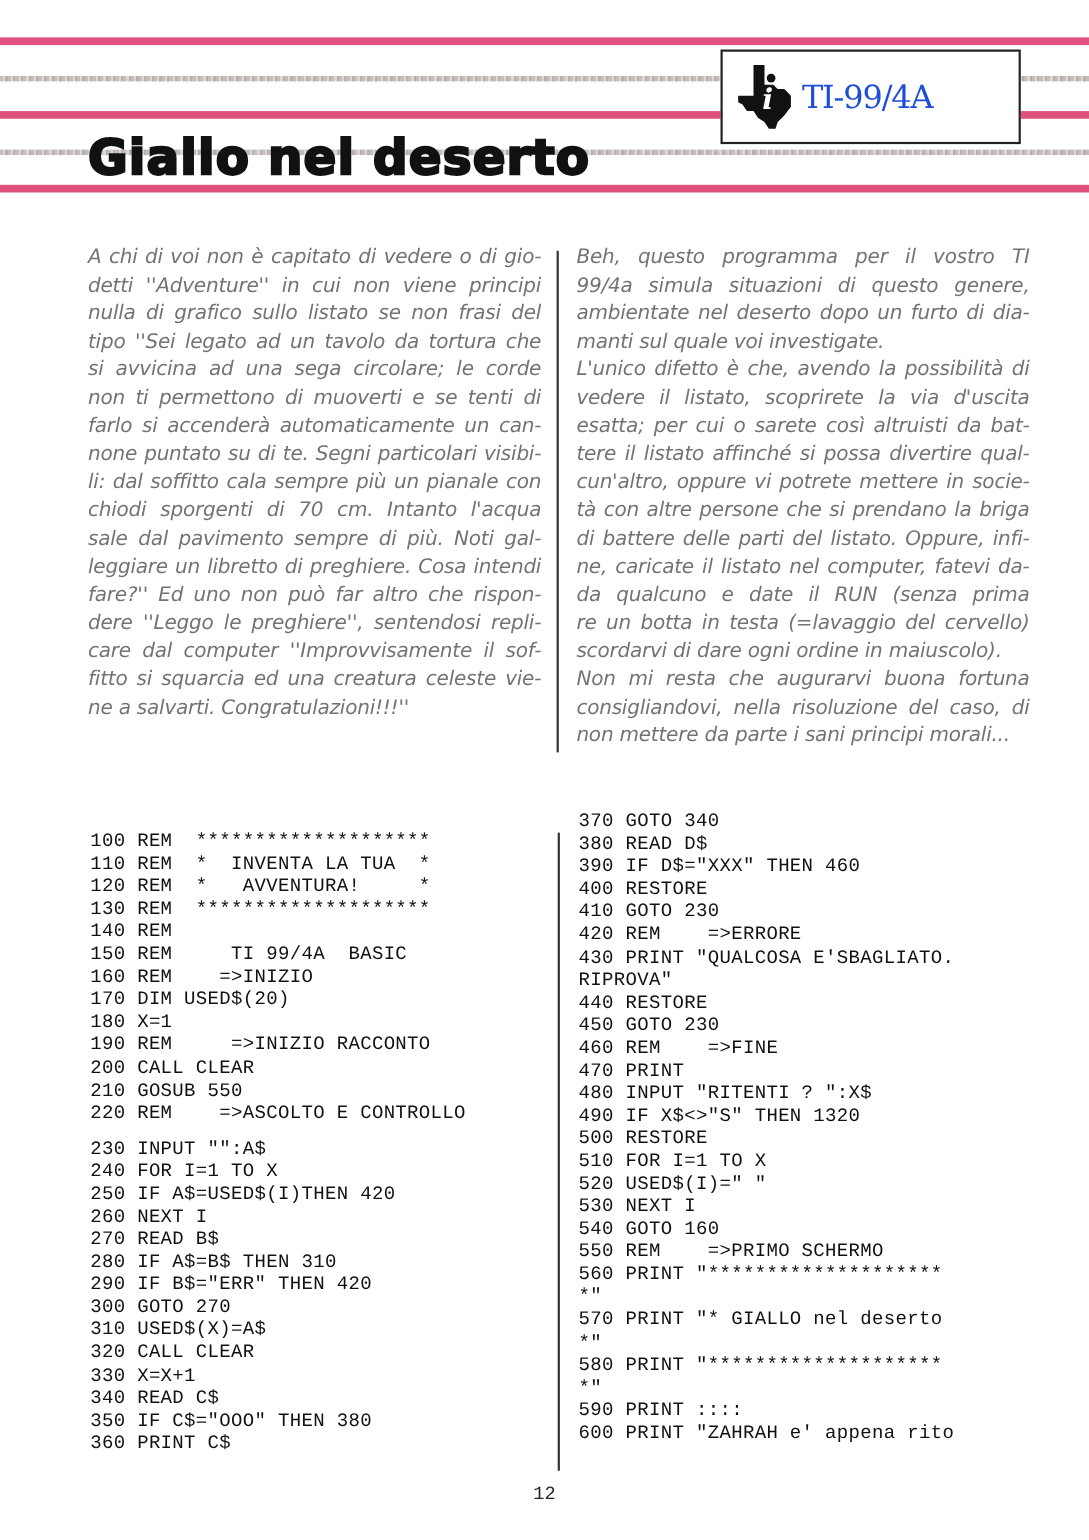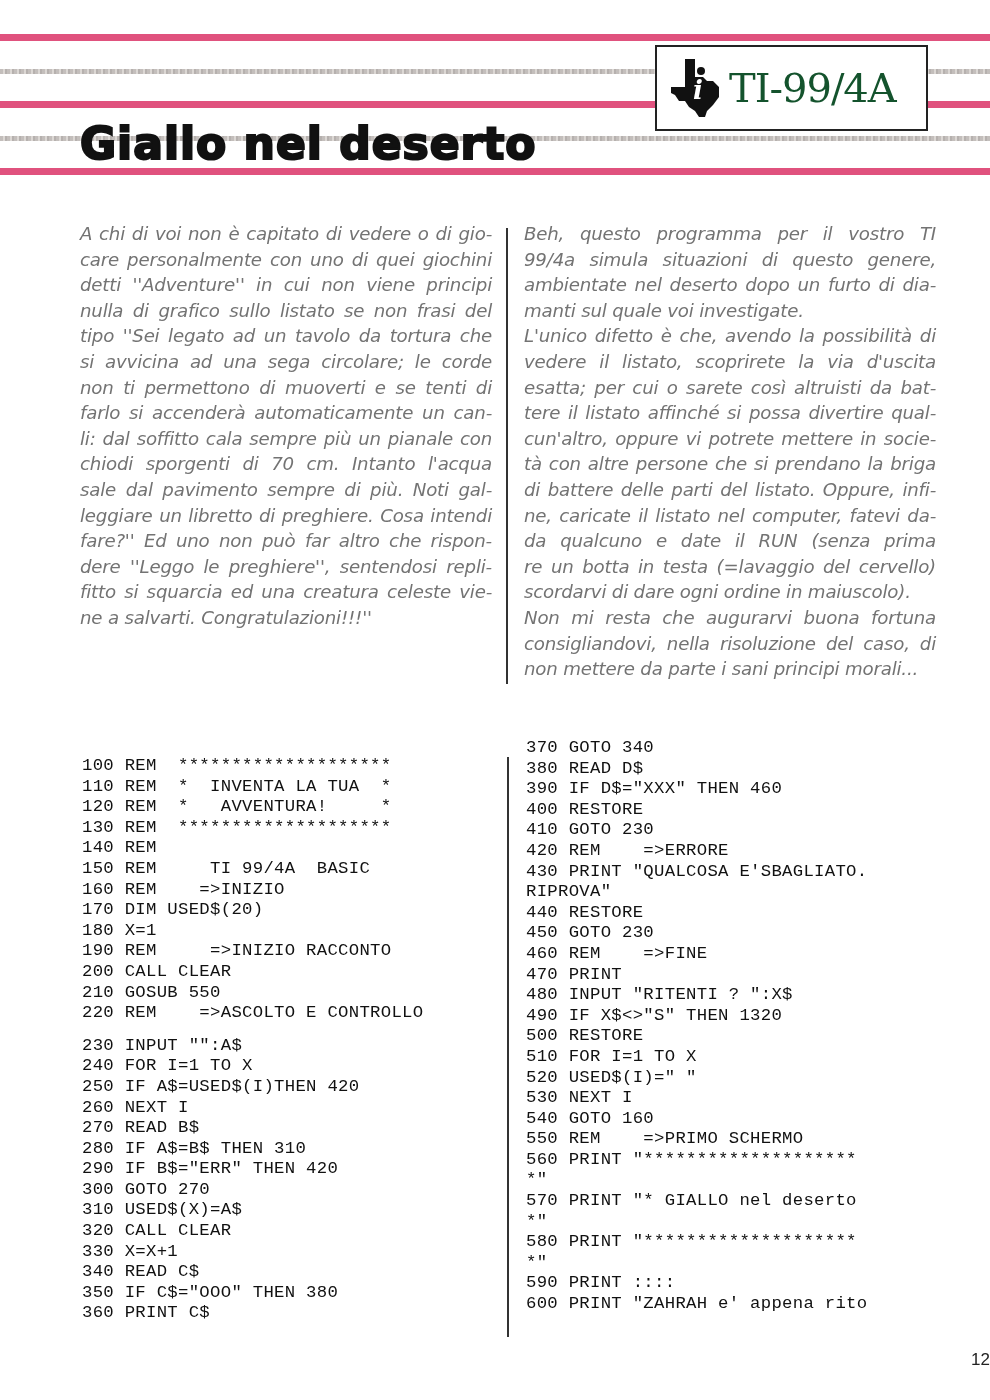--- a/index.html
+++ b/index.html
@@ -6,21 +6,21 @@
   html, body { width: 990px; height: 1400px; background: #ffffff; overflow: hidden; }
   body { position: relative; font-family: "DejaVu Sans", sans-serif; color: #1a1a1a; }
 
   .stripe { position: absolute; left: 0; width: 990px; }
   .stripe.pink { height: 7px; background: #e0527e; }
   .stripe.gray { height: 5px; background: repeating-linear-gradient(90deg, #b9b3b0 0 3px, #d6d1cd 3px 5px, #a9a3a0 5px 7px); opacity: 0.85; }
 
   .logo-box { position: absolute; left: 655px; top: 45px; width: 273px; height: 86px;
               background: #ffffff; border: 2px solid #222; display: flex; align-items: center; padding-left: 14px; }
   .logo-icon { width: 52px; height: 62px; margin-right: 6px; }
-  .logo-text { font-family: "DejaVu Serif", serif; font-size: 40px; letter-spacing: -1px; color: #14532d; }
+  .logo-text { font-family: "DejaVu Serif", serif; font-size: 29px; letter-spacing: -1px; color: #1d4ed8; }
 
   .title { position: absolute; left: 80px; top: 122px; font-family: "DejaVu Sans", sans-serif;
            font-weight: 900; font-size: 44px; letter-spacing: 1px; color: #111;
            -webkit-text-stroke: 2.2px #111; line-height: 1; background: transparent; }
 
   .prose { position: absolute; top: 221px; width: 412px; font-family: "DejaVu Sans", sans-serif;
            font-style: italic; font-size: 18.2px; line-height: 25.6px; color: #737373; text-align: justify;
            font-weight: 300; letter-spacing: -0.2px; }
   .prose.left { left: 80px; }
   .prose.right { left: 524px; }
@@ -29,22 +29,22 @@
 
   .vrule { position: absolute; width: 2px; background: #333; }
 
   .code { position: absolute; font-family: "Liberation Mono", monospace; font-size: 17.3px;
           line-height: 20.6px; color: #111; white-space: pre; letter-spacing: 0.3px; }
   .code.left { left: 82px; top: 756px; }
   .code.right { left: 526px; top: 738px; }
   .code .ln { display: block; }
   .code .gap { display: block; height: 12px; }
 
-  .page-number { position: absolute; left: 0; width: 990px; top: 1350px; text-align: right;
-                 font-family: Liberation Sans, sans-serif; font-size: 17px; color: #222; }
+  .page-number { position: absolute; left: 0; width: 990px; top: 1350px; text-align: center;
+                 font-family: Liberation Mono, monospace; font-size: 17px; color: #222; }
 </style>
 </head>
 <body>
 
 <div class="stripe pink" style="top:34px;"></div>
 <div class="stripe gray" style="top:69px;"></div>
 <div class="stripe pink" style="top:101px;"></div>
 <div class="stripe gray" style="top:136px;"></div>
 <div class="stripe pink" style="top:168px;"></div>
 
@@ -54,33 +54,34 @@
     <text x="22" y="42" font-family="DejaVu Serif, serif" font-style="italic" font-weight="bold" font-size="26" fill="#fff">i</text>
     <circle cx="30" cy="14" r="4" fill="#111"></circle>
   </svg>
   <span class="logo-text">TI-99/4A</span>
 </div>
 
 <h1 class="title">Giallo nel deserto</h1>
 
 <div class="prose left" id="prose-left">
     <span class="line">A chi di voi non è capitato di vedere o di gio-</span>
-    <span class="line">care personalmente con uno di quei giochini</span>
     <span class="line">detti ''Adventure'' in cui non viene principi</span>
     <span class="line">nulla di grafico sullo listato se non frasi del</span>
     <span class="line">tipo ''Sei legato ad un tavolo da tortura che</span>
     <span class="line">si avvicina ad una sega circolare; le corde</span>
     <span class="line">non ti permettono di muoverti e se tenti di</span>
     <span class="line">farlo si accenderà automaticamente un can-</span>
+    <span class="line">none puntato su di te. Segni particolari visibi-</span>
     <span class="line">li: dal soffitto cala sempre più un pianale con</span>
     <span class="line">chiodi sporgenti di 70 cm. Intanto l'acqua</span>
     <span class="line">sale dal pavimento sempre di più. Noti gal-</span>
     <span class="line">leggiare un libretto di preghiere. Cosa intendi</span>
     <span class="line">fare?'' Ed uno non può far altro che rispon-</span>
     <span class="line">dere ''Leggo le preghiere'', sentendosi repli-</span>
+    <span class="line">care dal computer ''Improvvisamente il sof-</span>
     <span class="line">fitto si squarcia ed una creatura celeste vie-</span>
     <span class="line last">ne a salvarti. Congratulazioni!!!''</span>
   </div>
 <div class="vrule" style="left:506px; top:228px; height:456px;"></div>
 <div class="prose right" id="prose-right">
     <span class="line">Beh, questo programma per il vostro TI</span>
     <span class="line">99/4a simula situazioni di questo genere,</span>
     <span class="line">ambientate nel deserto dopo un furto di dia-</span>
     <span class="line last">manti sul quale voi investigate.</span>
     <span class="line">L'unico difetto è che, avendo la possibilità di</span>

